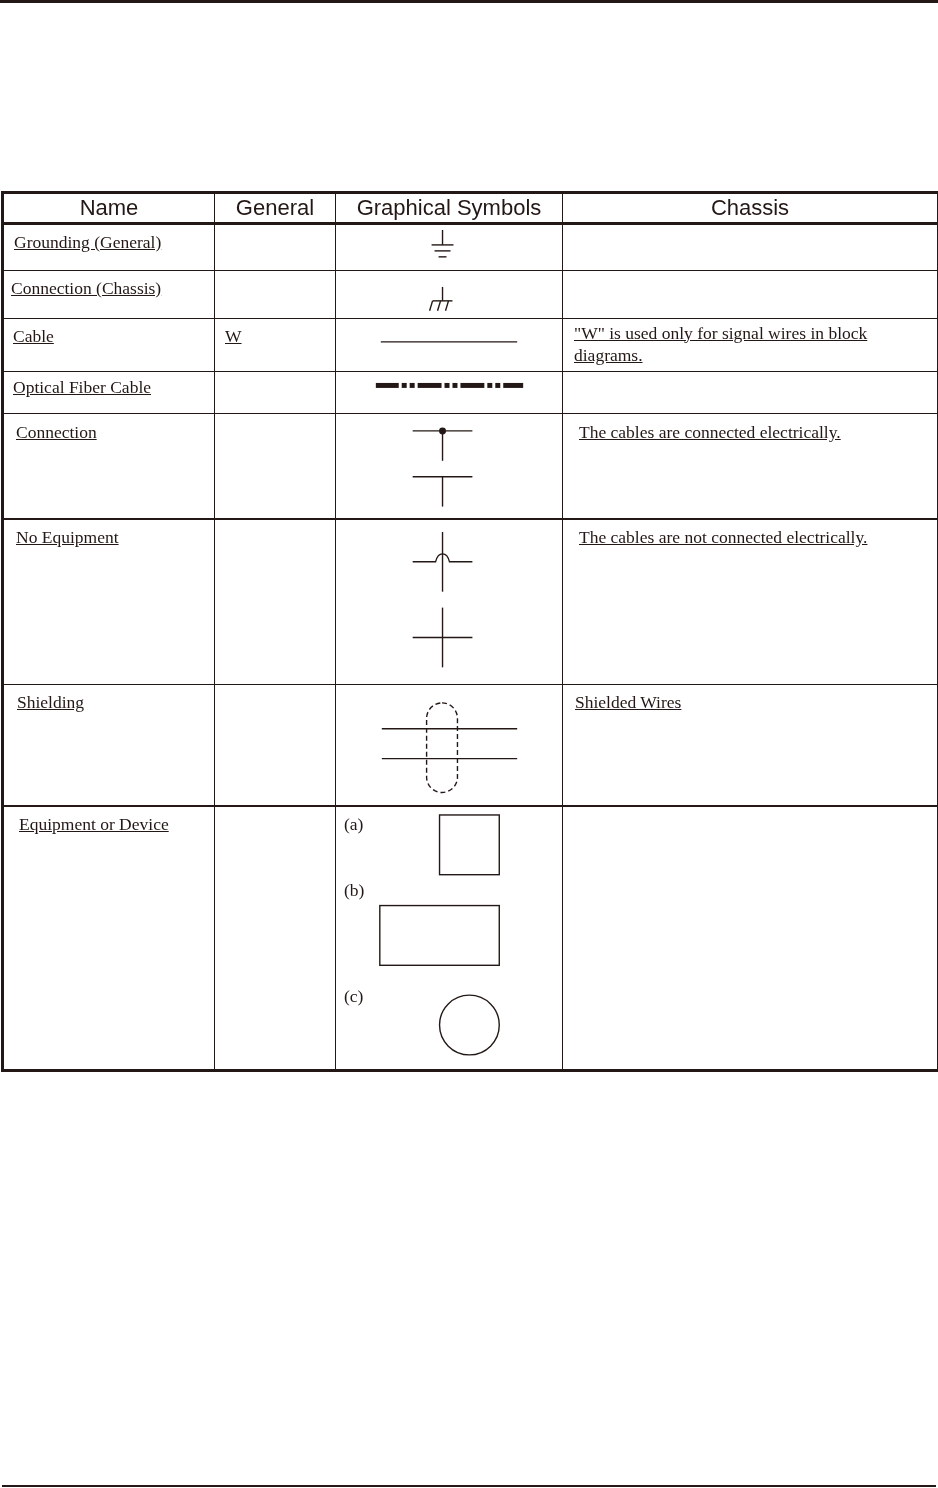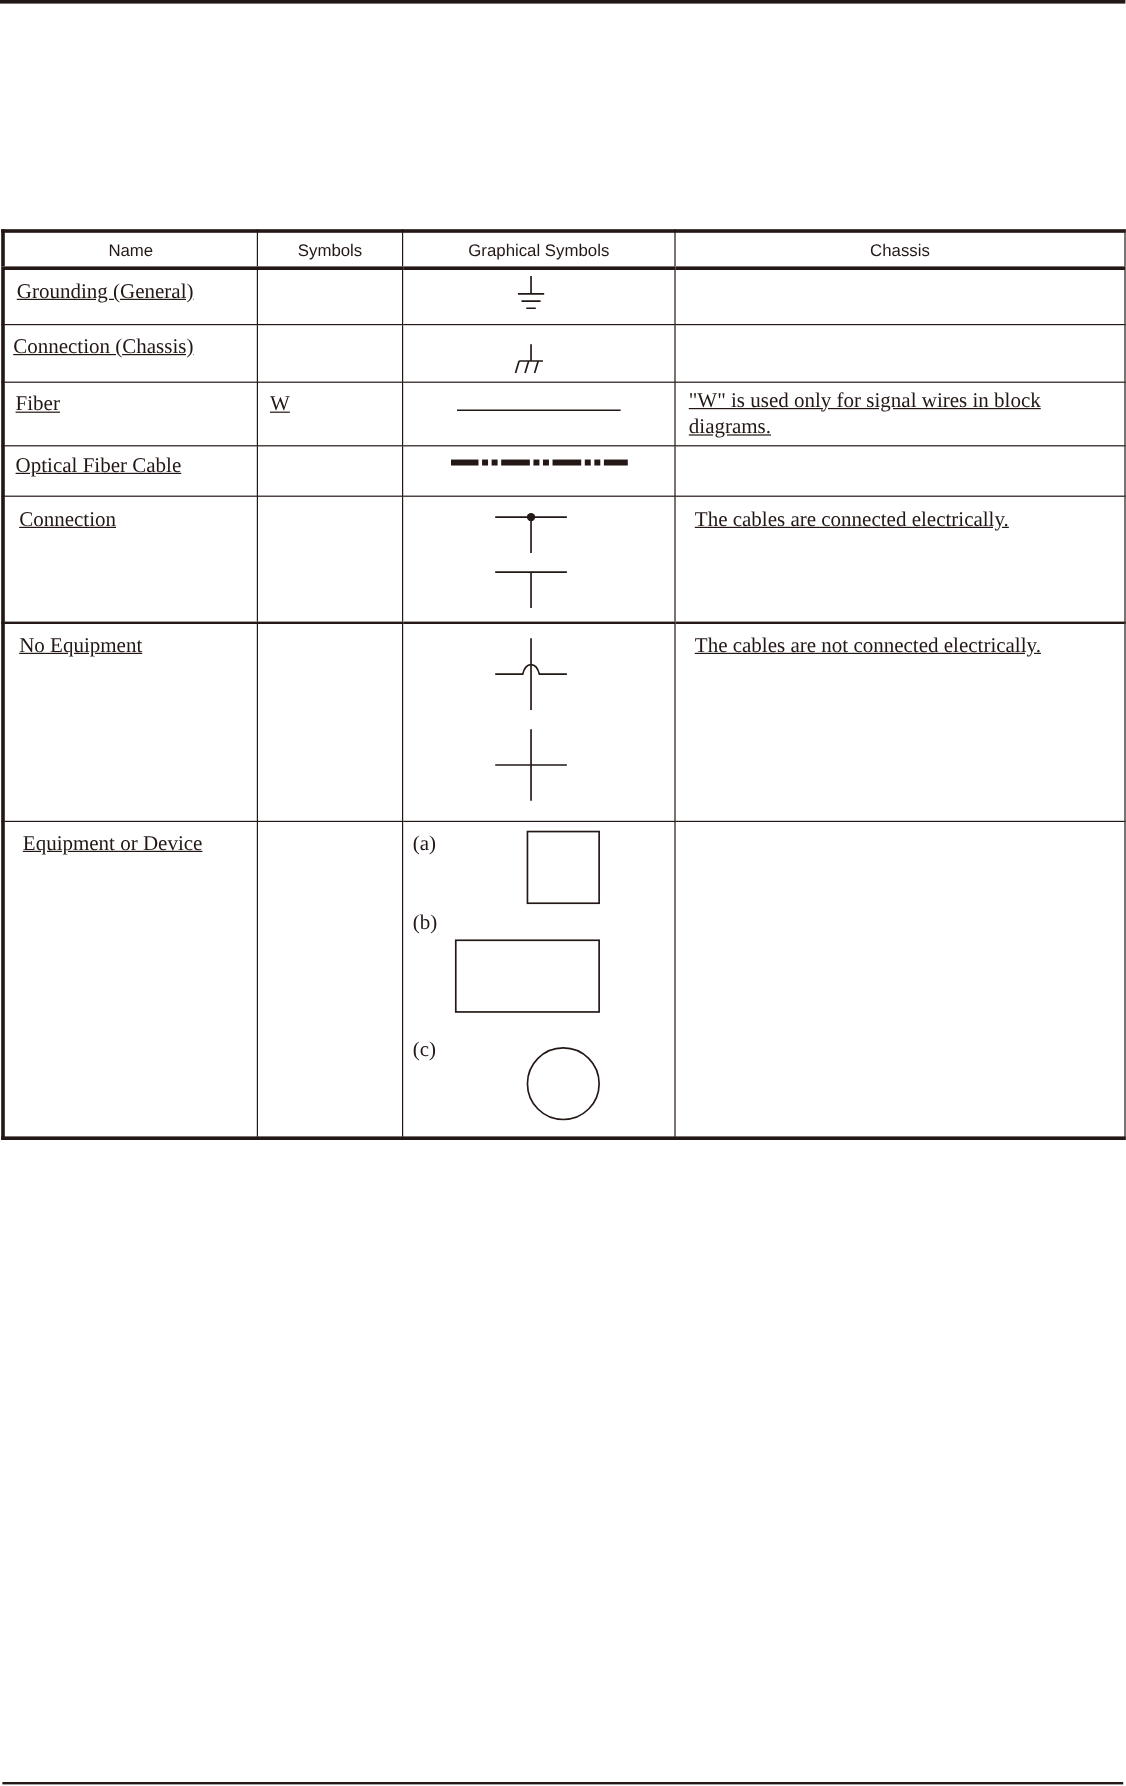--- a/index.html
+++ b/index.html
@@ -1,21 +1,21 @@
 <!DOCTYPE html>
 <html><head>
 <meta charset="utf-8">
 <style>
   html, body { margin: 0; padding: 0; background: #ffffff; }
   body { width: 938px; height: 1488px; position: relative; overflow: hidden; color: #231815; }
   .rule-top { position: absolute; left: 0; top: 0; width: 938px; height: 3px; background: #231815; }
   .rule-bottom { position: absolute; left: 2px; top: 1485px; width: 934px; height: 2px; background: #231815; }
   table.sym { position: absolute; left: 1px; top: 191px; width: 936px; border-collapse: collapse; table-layout: fixed; border: 3px solid #231815; }
   table.sym th, table.sym td { border: 1.5px solid #231815; padding: 0; vertical-align: top; }
-  table.sym th { height: 28px; font-family: "Liberation Sans", sans-serif; font-weight: normal; font-size: 14px; text-align: center; vertical-align: middle; border-bottom: 3px solid #231815; }
+  table.sym th { height: 28px; font-family: "Liberation Sans", sans-serif; font-weight: normal; font-size: 22px; text-align: center; vertical-align: middle; border-bottom: 3px solid #231815; }
   table.sym td { font-family: "Liberation Serif", serif; font-size: 17.5px; line-height: 22px; text-decoration: underline; }
   td .t { display: block; padding: 6px 0 0 10px; }
   td.rem .t { padding-left: 12px; }
   td.gfx { position: relative; }
   td.gfx svg { display: block; width: 100%; height: 100%; }
   tr.thick td { border-bottom-width: 2.5px; }
 </style>
 </head>
 <body>
 
@@ -24,21 +24,21 @@
 <table class="sym">
   <colgroup>
     <col style="width:212px">
       <col style="width:121px">
       <col style="width:227px">
       <col style="width:376px">
   </colgroup>
   <thead>
     <tr>
       <th>Name</th>
-      <th>Symbols</th>
+      <th>General</th>
       <th>Graphical Symbols</th>
       <th>Chassis</th>
     </tr>
   </thead>
   <tbody>
 
     <tr style="height:45px">
       <td>
           <span class="t">Grounding (General)</span>
         </td>
@@ -79,21 +79,21 @@
           </g>
         </svg>
       </td>
       <td class="rem">
           <span class="t"></span>
         </td>
     </tr>
 
     <tr style="height:53px">
       <td>
-          <span class="t" style="padding-left:9px">Fiber</span>
+          <span class="t" style="padding-left:9px">Cable</span>
         </td>
       <td>
           <span class="t" style="padding-left:10px">W</span>
         </td>
       <td class="gfx">
         <svg viewBox="0 0 227 53">
           <line x1="45" y1="23" x2="182" y2="23" stroke="#231815" stroke-width="1.4"></line>
         </svg>
       </td>
       <td class="rem">
@@ -168,20 +168,40 @@
             <line x1="77" y1="118" x2="137" y2="118"></line>
           </g>
         </svg>
       </td>
       <td class="rem">
           <span class="t" style="padding-left:16px;padding-top:6px">The cables are not connected electrically.</span>
         </td>
     </tr>
 
 
+    <tr style="height:121px" class="thick">
+      <td>
+          <span class="t" style="padding-left:13px;padding-top:6px">Shielding</span>
+        </td>
+      <td>
+          <span class="t"></span>
+        </td>
+      <td class="gfx">
+        <svg viewBox="0 0 227 121">
+          <g stroke="#231815" stroke-width="1.4" fill="none">
+            <line x1="46" y1="44" x2="182" y2="44"></line>
+            <line x1="46" y1="74" x2="182" y2="74"></line>
+            <rect x="91" y="18" width="31" height="90" rx="15.5" ry="15.5" stroke-dasharray="5 3"></rect>
+          </g>
+        </svg>
+      </td>
+      <td class="rem">
+          <span class="t">Shielded Wires</span>
+        </td>
+    </tr>
 
     <tr style="height:263px">
       <td>
           <span class="t" style="padding-left:15px;padding-top:6px">Equipment or Device</span>
         </td>
       <td>
           <span class="t"></span>
         </td>
       <td class="gfx">
         <div style="position:absolute;left:8px;top:6px;font-family:'Liberation Serif',serif;font-size:17.5px;">(a)</div>

